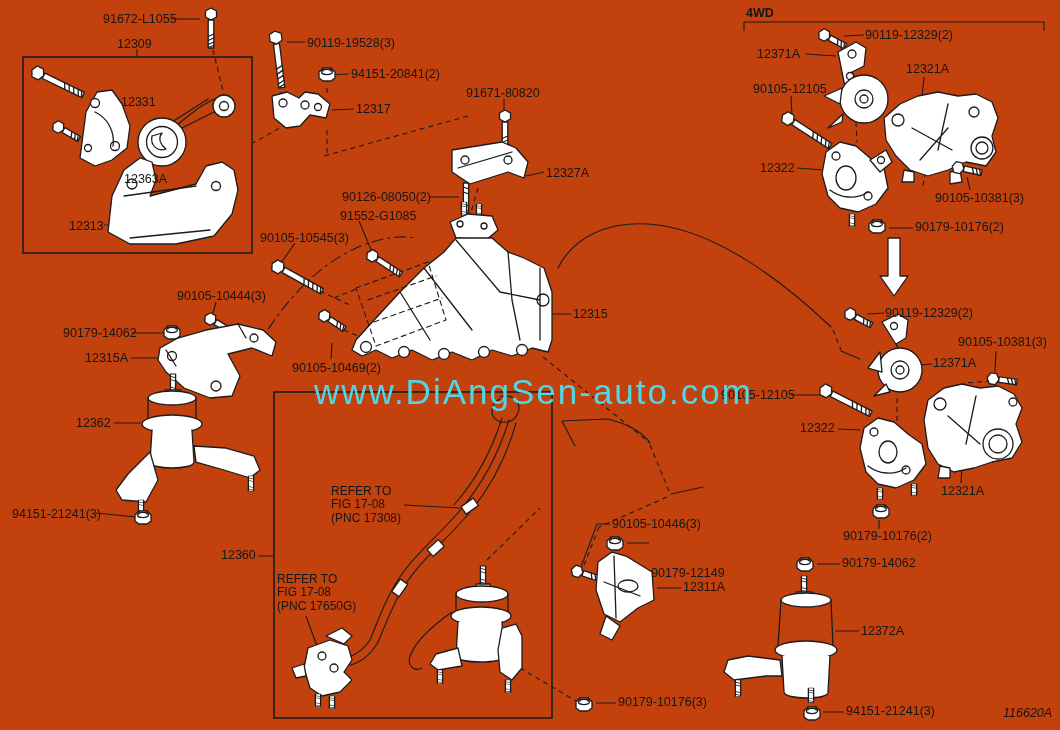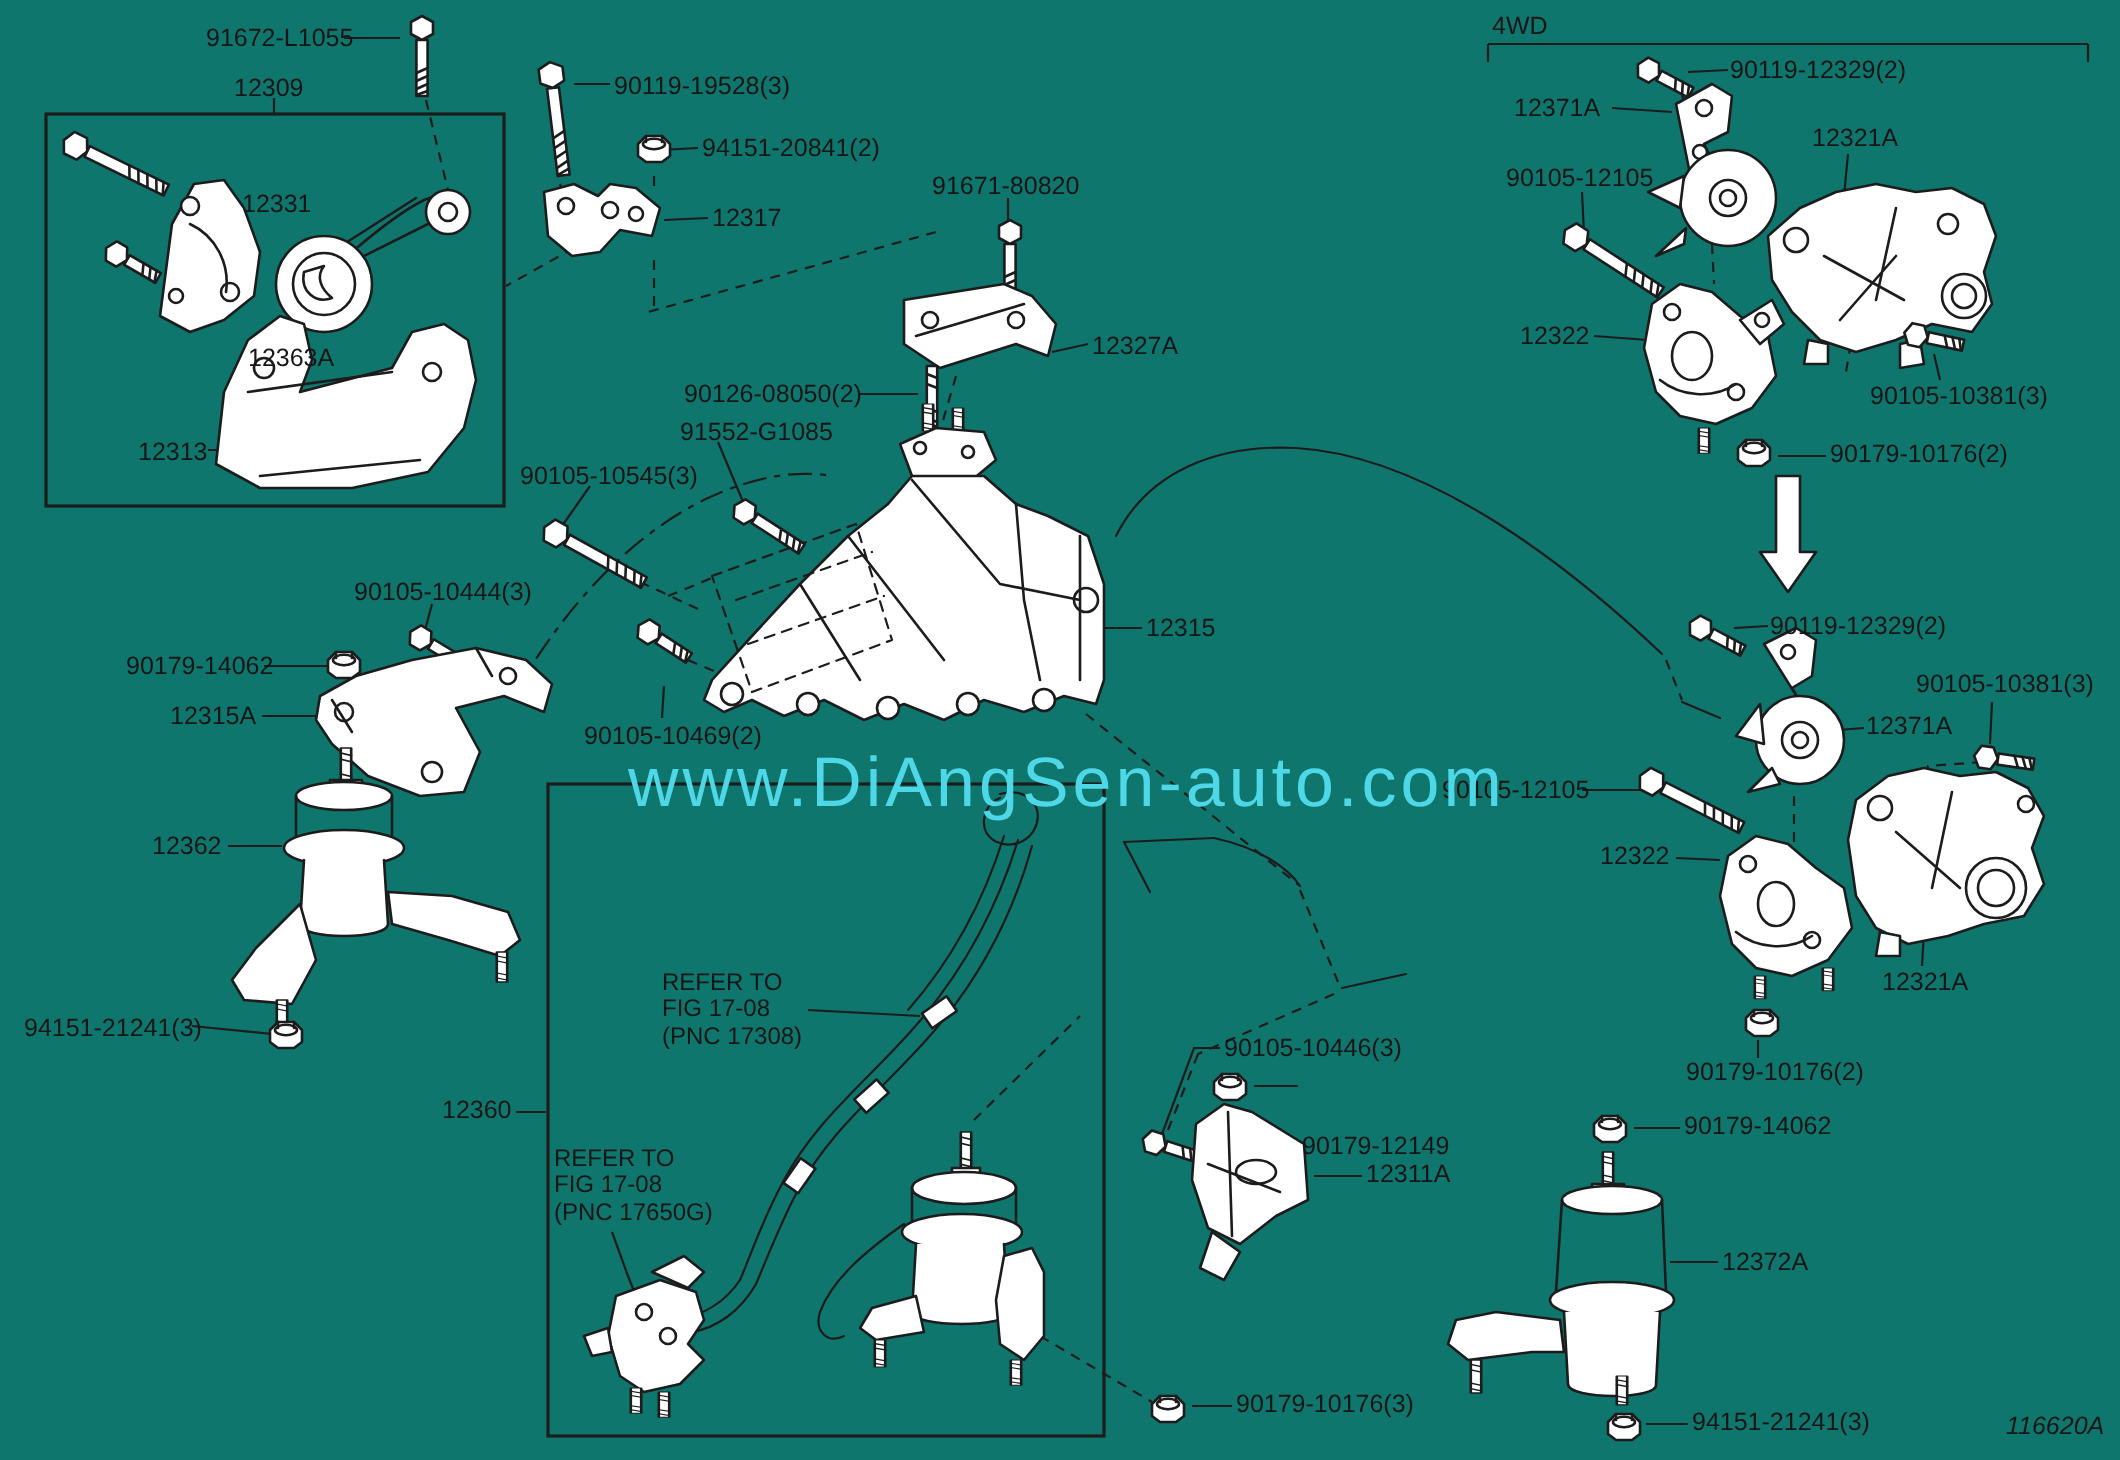--- a/index.html
+++ b/index.html
@@ -1,24 +1,24 @@
 <!DOCTYPE html>
 <html><head>
 <meta charset="utf-8">
 <style>
   html,body{margin:0;padding:0;background:#ffffff;}
-  #stage{position:relative;width:1060px;height:730px;background:#0f766e;overflow:hidden;
+  #stage{position:relative;width:1060px;height:730px;background:#c2410c;overflow:hidden;
          font-family:"Liberation Sans",sans-serif;}
   #art{position:absolute;left:0;top:0;}
   .lbl{position:absolute;font-size:12.5px;line-height:1.12;color:#161616;white-space:nowrap;}
   .note{position:absolute;font-size:12px;line-height:1.12;color:#161616;}
   .note span{display:block;}
   #wm{position:absolute;left:314px;top:372px;font-size:35px;letter-spacing:2px;
       color:#4ed7e6;font-weight:400;white-space:nowrap;text-align:center;}
-  #lbl-4wd{position:absolute;left:746px;top:6px;font-size:12.5px;font-weight:normal;color:#161616;}
+  #lbl-4wd{position:absolute;left:746px;top:6px;font-size:12.5px;font-weight:bold;color:#161616;}
   #diagram-code{position:absolute;left:1003px;top:706px;font-size:12.5px;color:#161616;font-style:italic;}
   .part{fill:#ffffff;stroke:#1c1c1c;stroke-width:1.3;stroke-linejoin:round;stroke-linecap:round;}
   .ln{fill:none;stroke:#1c1c1c;stroke-width:1.1;stroke-linecap:round;}
   .ld{fill:none;stroke:#1c1c1c;stroke-width:1.1;}
   .dash{fill:none;stroke:#1c1c1c;stroke-width:1.1;stroke-dasharray:5 4;}
   .ddot{fill:none;stroke:#1c1c1c;stroke-width:1.1;stroke-dasharray:12 4 3 4;}
   .bx{fill:none;stroke:#1c1c1c;stroke-width:1.6;}
 </style>
 </head>
 <body>

